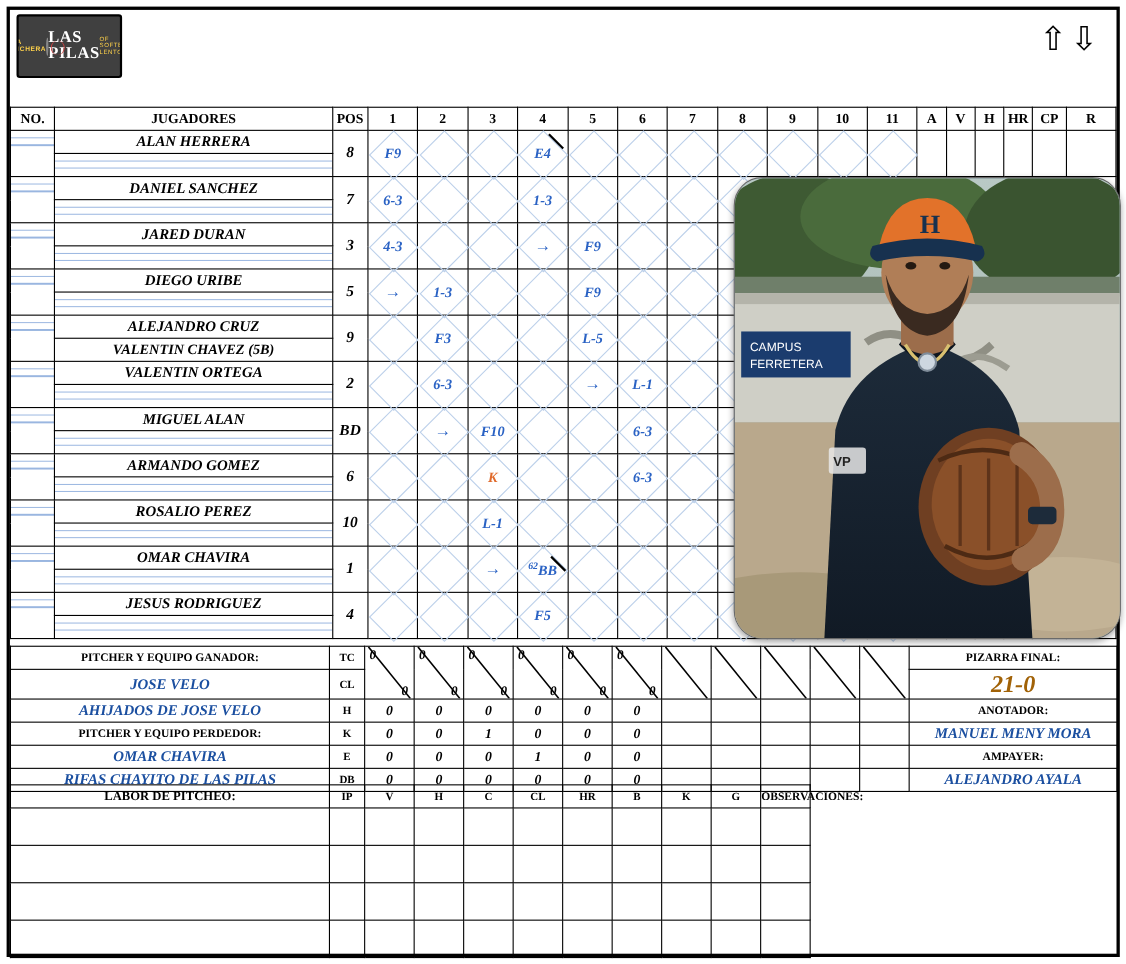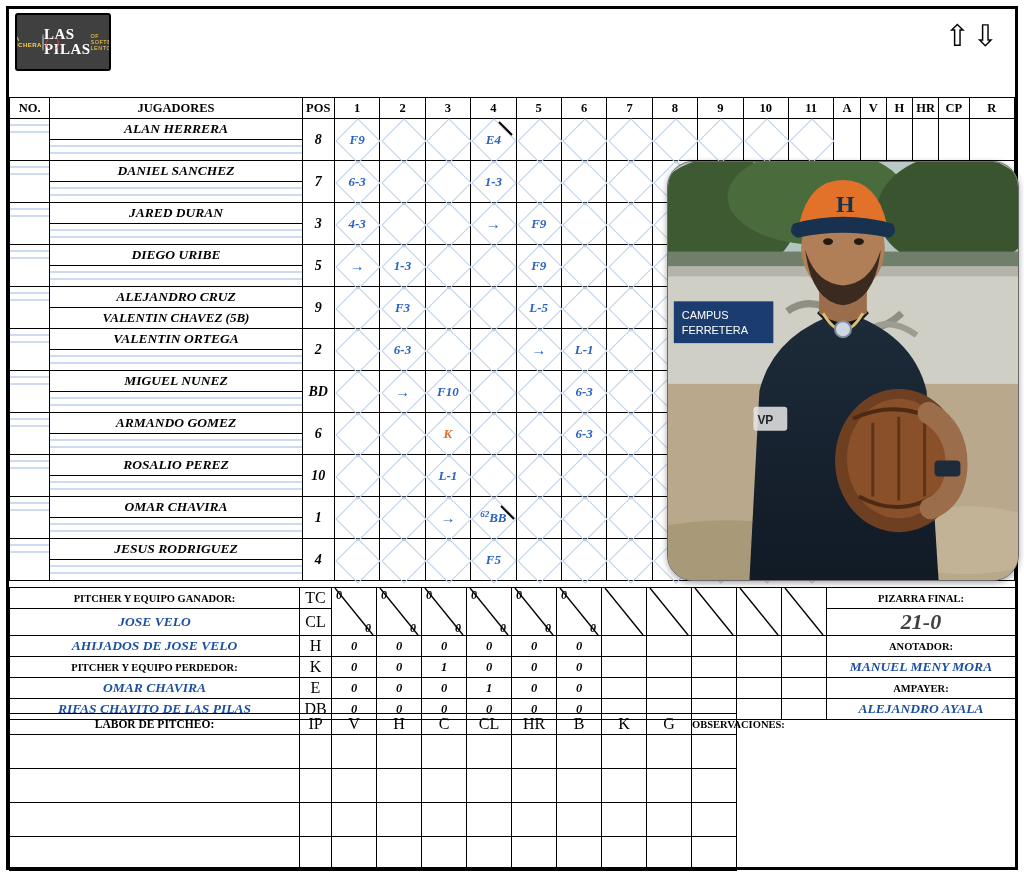--- a/index.html
+++ b/index.html
@@ -160,36 +160,36 @@
     font-size: 10.5px; font-weight: bold;
     text-align: left; padding-left: 4px;
     font-family: "Liberation Serif", serif;
   }
   .fval {
     color: #1b4fa0; font-weight: bold; font-style: italic;
     font-size: 13.5px;
     font-family: "Liberation Serif", serif;
   }
   .small-lbl {
-    font-weight: normal; font-size: 16px;
+    font-weight: bold; font-size: 10px;
     font-family: "Liberation Serif", serif;
     margin-top: 36px;
   }
   .num0 {
     font-style: italic; font-weight: bold; font-size: 12.5px;
     font-family: "Liberation Serif", serif;
   }
   .tcwrap { position: relative; height: 100%; }
   .tcwrap .diag {
     position: absolute; left: 0; top: 0; width: 100%; height: 100%;
   }
   .tcA { position: absolute; left: 4px; top: 0px; font-style: italic; font-weight: bold; font-size: 12px; font-family: "Liberation Serif", serif; }
   .tcB { position: absolute; right: 5px; bottom: -1px; font-style: italic; font-weight: bold; font-size: 12px; font-family: "Liberation Serif", serif; }
   .score {
-    color: #404040; font-weight: bold; font-style: italic;
+    color: #a16207; font-weight: bold; font-style: italic;
     font-size: 22px; font-family: "Liberation Serif", serif;
   }
   
   .photo {
     position: absolute;
     left: 658px; top: 152px;
     width: 352px; height: 420px;
     border-radius: 26px;
     overflow: hidden;
     border: 1px solid #6a6a6a;
@@ -406,21 +406,21 @@
           <td rowspan="2"></td>
           <td rowspan="2"></td>
           <td rowspan="2"></td>
         </tr>
         <tr class="subrow">
           <td class="lined"></td>
         </tr>
 
         <tr>
           <td class="lined" rowspan="2"></td>
-          <td class="nm">MIGUEL NUNEZ</td>
+          <td class="nm">MIGUEL ALAN</td>
           <td class="pos" rowspan="2">BD</td>
           <td class="diamond" rowspan="2"></td>
           <td class="diamond arrowmark" rowspan="2">→</td>
           <td class="diamond play" rowspan="2">F10</td>
           <td class="diamond" rowspan="2"></td>
           <td class="diamond" rowspan="2"></td>
           <td class="diamond play" rowspan="2">6-3</td>
           <td class="diamond" rowspan="2"></td>
           <td class="diamond" rowspan="2"></td>
           <td class="diamond" rowspan="2"></td>

